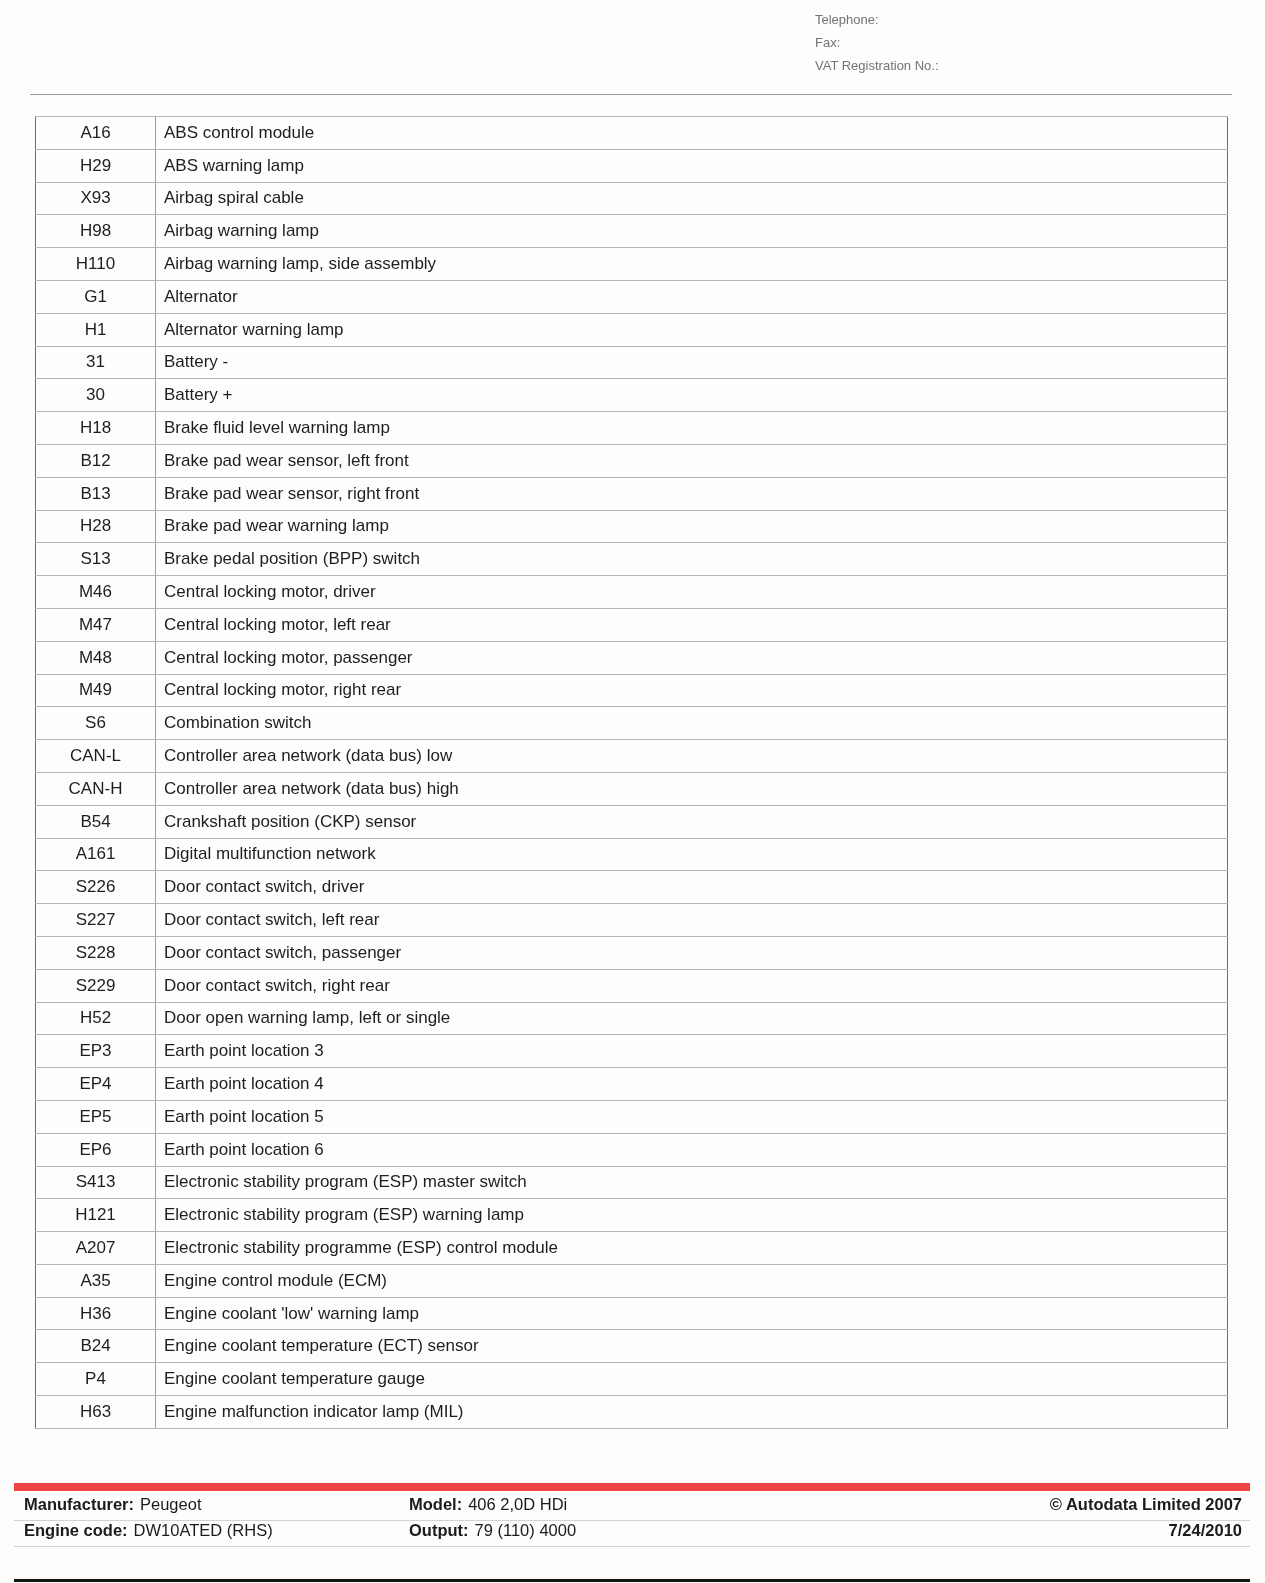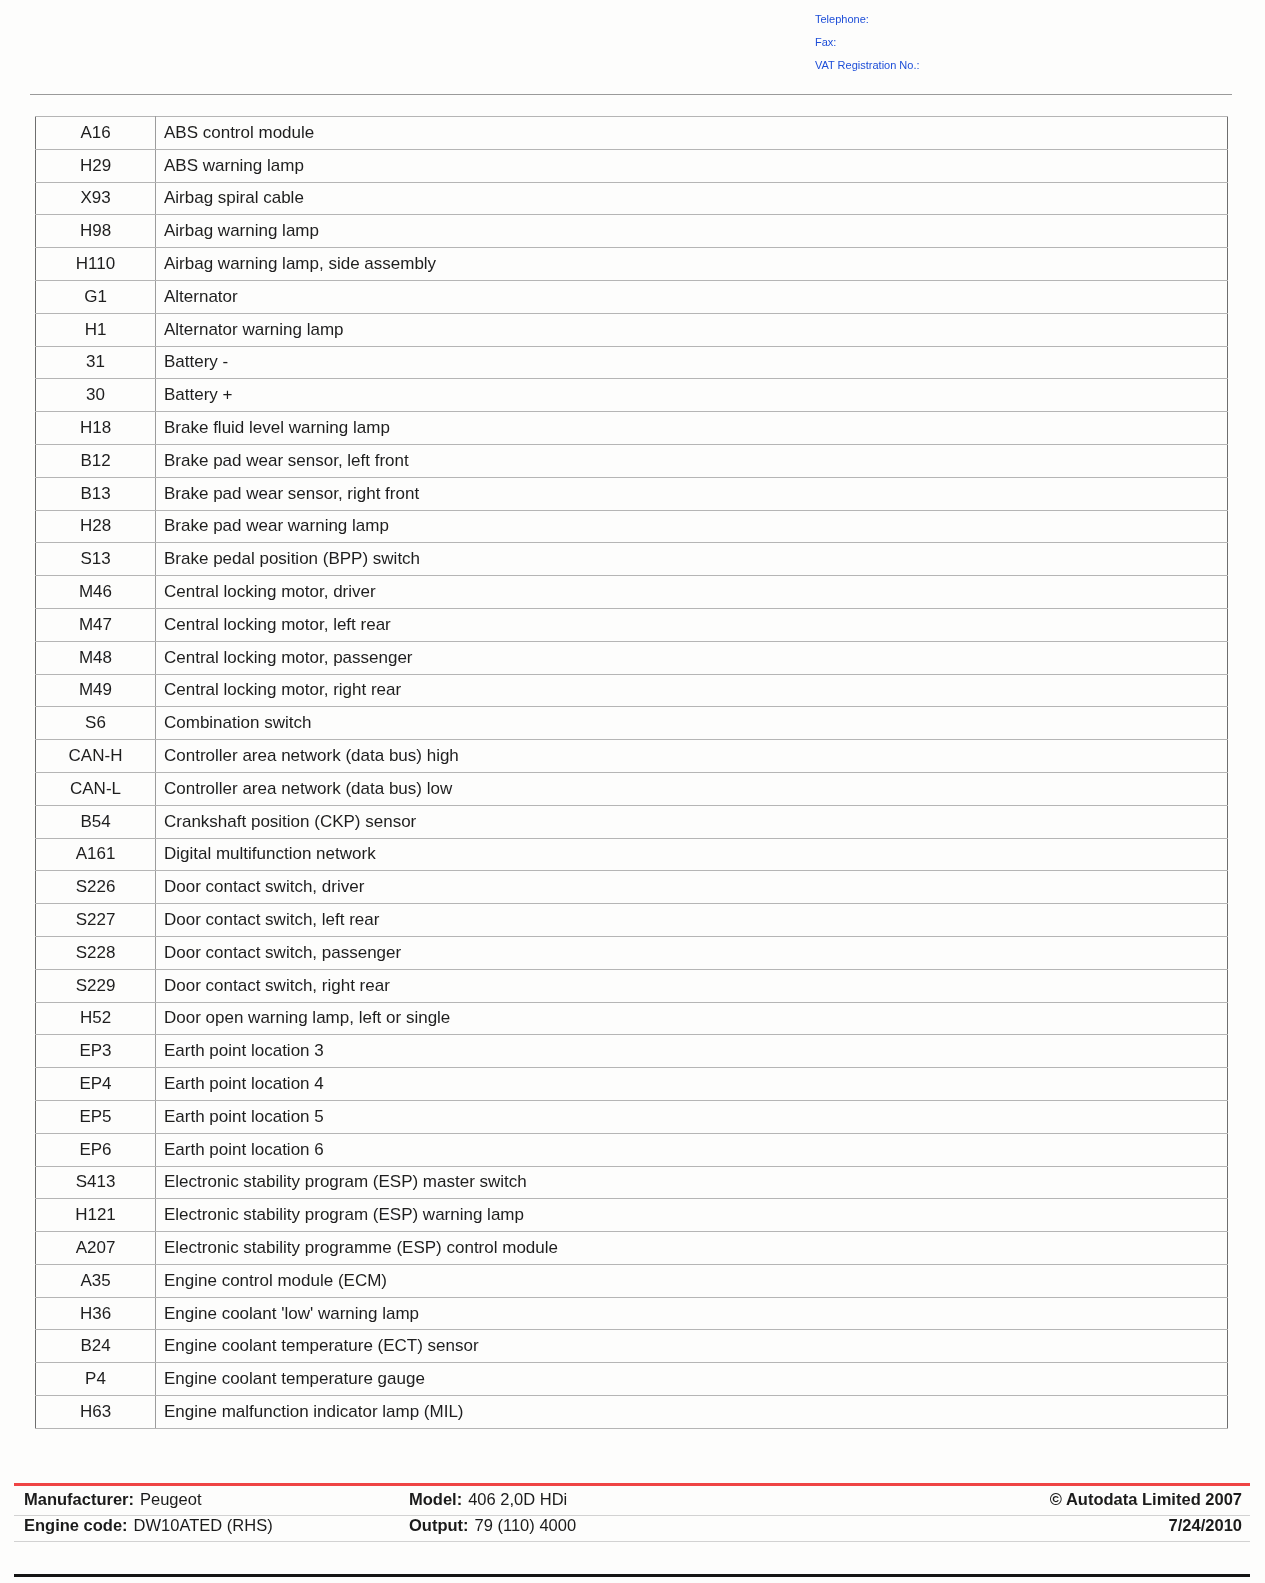--- a/index.html
+++ b/index.html
@@ -14,23 +14,23 @@
     color: #1b1b1b;
     overflow: hidden;
     margin: 0 auto;
   }
 
   
   .contact-block {
     position: absolute;
     left: 815px;
     top: 8px;
-    font-size: 11px;
+    font-size: 13px;
     line-height: 23px;
-    color: #1d4ed8;
+    color: #737373;
   }
   .header-rule {
     position: absolute;
     left: 30px;
     top: 94px;
     width: 1202px;
     border-top: 1.5px solid #9a9a9a;
   }
 
   
@@ -63,21 +63,21 @@
     padding-left: 8px;
     text-align: left;
   }
 
   
   .footer {
     position: absolute;
     left: 14px;
     top: 1483px;
     width: 1236px;
-    border-top: 3px solid #ef4444;
+    border-top: 8px solid #ef4444;
     border-bottom: 3px solid #141414;
     padding: 4px 0 6px 0;
   }
   .footer-row {
     display: flex;
     align-items: baseline;
     height: 26px;
     border-bottom: 1px solid #d2d2d2;
     font-size: 16.5px;
   }
@@ -196,26 +196,26 @@
           </tr>
           <tr>
             <td class="code-cell">M49</td>
             <td class="desc-cell">Central locking motor, right rear</td>
           </tr>
           <tr>
             <td class="code-cell">S6</td>
             <td class="desc-cell">Combination switch</td>
           </tr>
           <tr>
+            <td class="code-cell">CAN-L</td>
+            <td class="desc-cell">Controller area network (data bus) low</td>
+          </tr>
+          <tr>
             <td class="code-cell">CAN-H</td>
             <td class="desc-cell">Controller area network (data bus) high</td>
-          </tr>
-          <tr>
-            <td class="code-cell">CAN-L</td>
-            <td class="desc-cell">Controller area network (data bus) low</td>
           </tr>
           <tr>
             <td class="code-cell">B54</td>
             <td class="desc-cell">Crankshaft position (CKP) sensor</td>
           </tr>
           <tr>
             <td class="code-cell">A161</td>
             <td class="desc-cell">Digital multifunction network</td>
           </tr>
           <tr>

